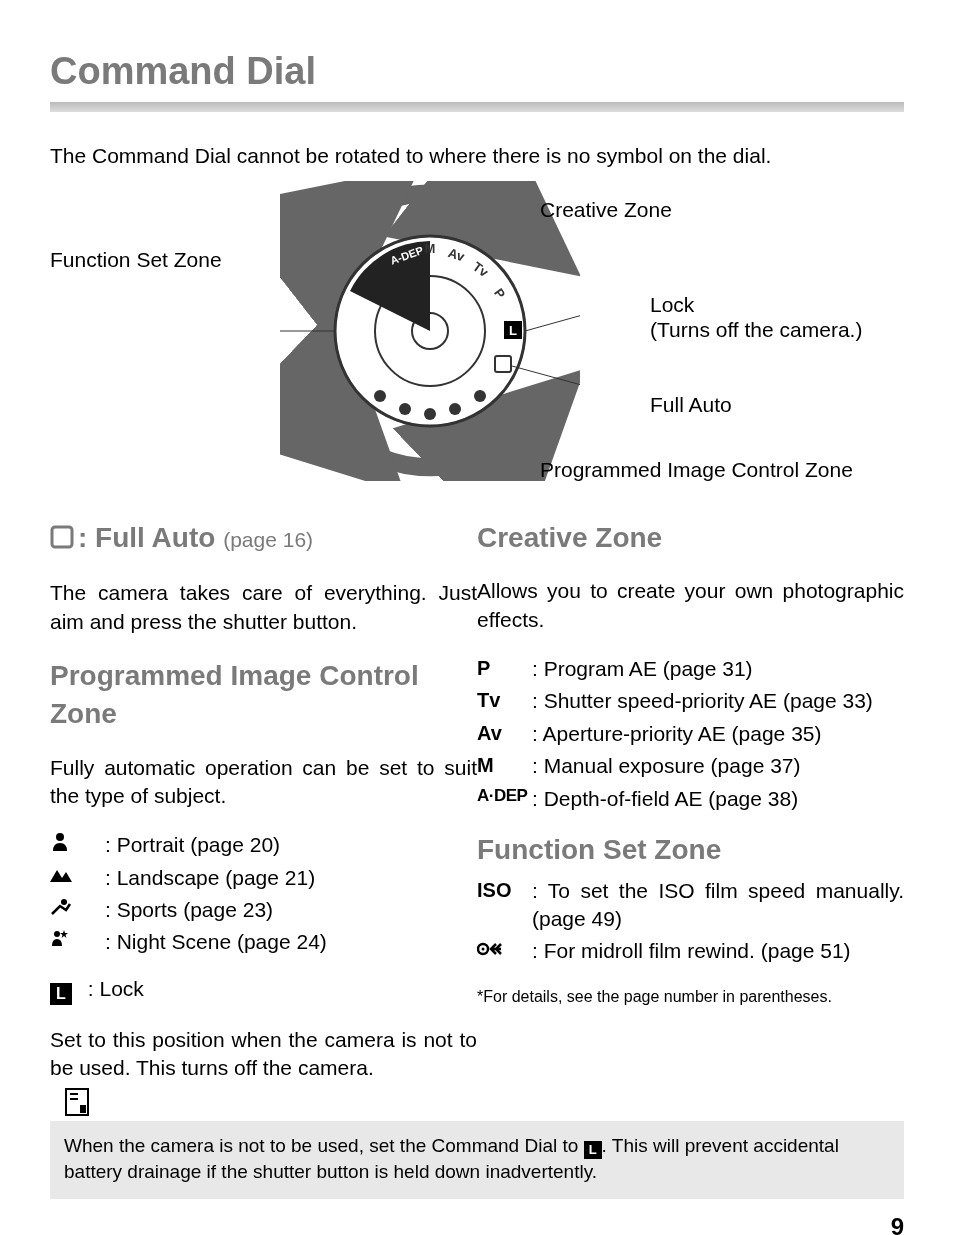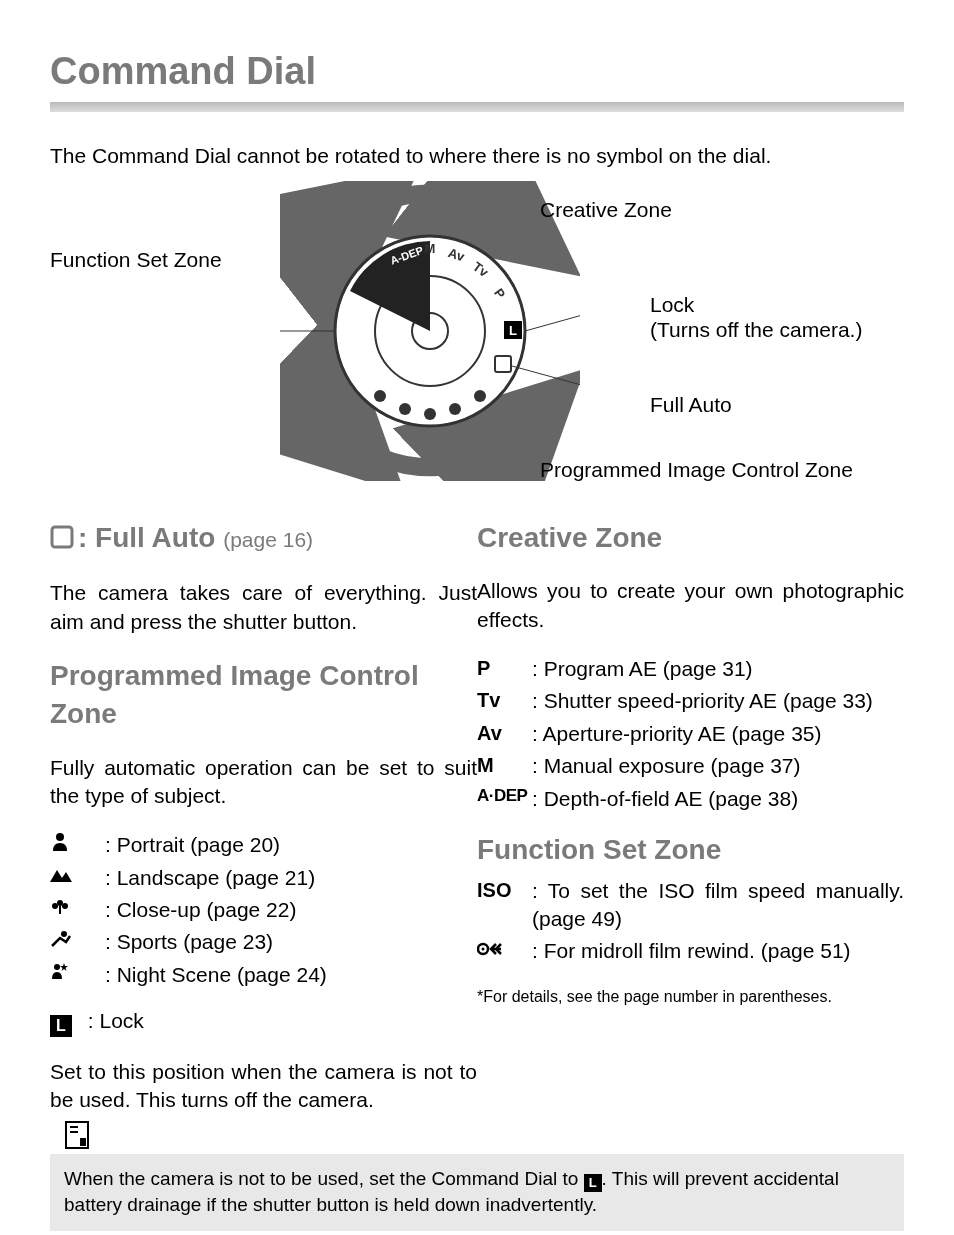--- a/index.html
+++ b/index.html
@@ -234,31 +234,20 @@
       <div class="mode-row">
         <span class="mode-sym">
           <svg width="22" height="18" viewBox="0 0 22 18">
               <path d="M0 16 L7 4 L12 12 L16 6 L22 16 Z" fill="#000"></path>
             </svg>
         </span>
         <span class="mode-desc">: Landscape (page 21)</span>
       </div>
       <div class="mode-row">
         <span class="mode-sym">
-          <svg width="20" height="20" viewBox="0 0 20 20">
-              <circle cx="10" cy="7" r="3" fill="#000"></circle>
-              <circle cx="5" cy="10" r="3" fill="#000"></circle>
-              <circle cx="15" cy="10" r="3" fill="#000"></circle>
-              <rect x="9" y="10" width="2" height="8" fill="#000"></rect>
-            </svg>
-        </span>
-        <span class="mode-desc">: Close-up (page 22)</span>
-      </div>
-      <div class="mode-row">
-        <span class="mode-sym">
           <svg width="22" height="18" viewBox="0 0 22 18">
               <circle cx="14" cy="4" r="3" fill="#000"></circle>
               <path d="M2 16 L10 8 L16 12 L20 6" stroke="#000" stroke-width="2.5" fill="none"></path>
             </svg>
         </span>
         <span class="mode-desc">: Sports (page 23)</span>
       </div>
       <div class="mode-row">
         <span class="mode-sym">
           <svg width="20" height="20" viewBox="0 0 20 20">

